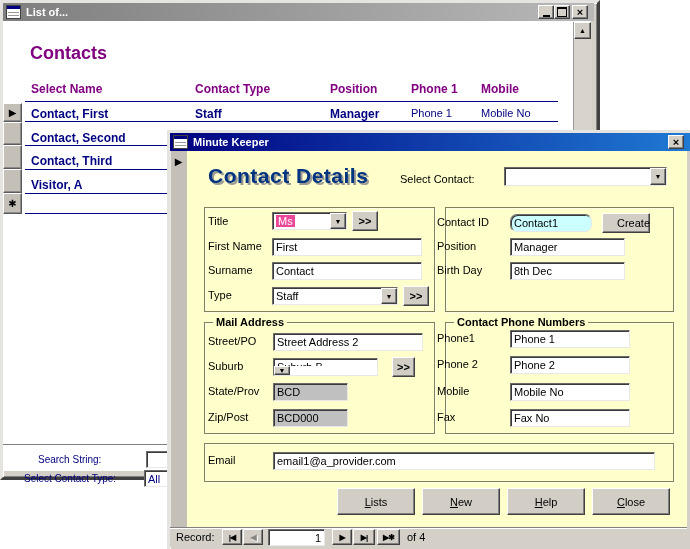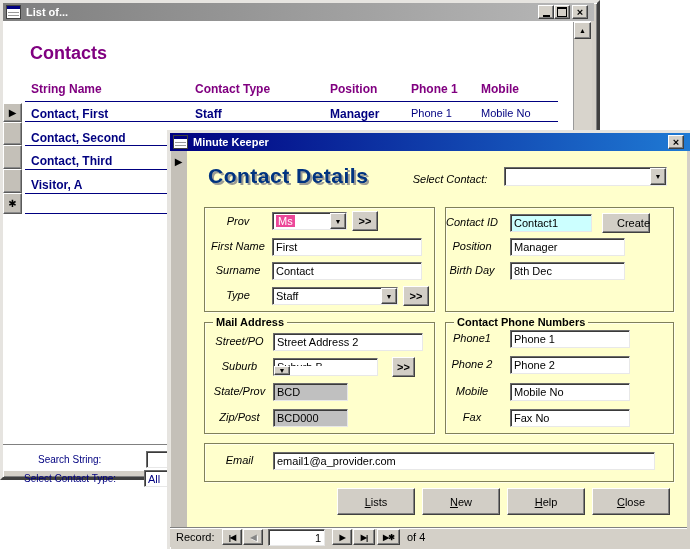--- a/index.html
+++ b/index.html
@@ -22,21 +22,21 @@
         padding:0;cursor:default;box-sizing:border-box;}
   .tbtn .bar{width:7px;height:2px;background:#000;margin-top:7px;}
   .tbtn .box{width:8px;height:7px;border:1px solid #000;border-top:2px solid #000;}
   .xglyph{font-weight:bold;font-size:11px;line-height:10px;color:#000;}
   
   .field{background:#fff;border:1px solid;border-color:#6b6b6b #e8e8e8 #e8e8e8 #6b6b6b;
          box-shadow:inset 1px 1px 0 #3a3a3a;box-sizing:border-box;font:11px "Liberation Sans",sans-serif;
          padding:2px 3px 0 3px;color:#000;}
   input.field{padding:0 3px;outline:none;}
   .locked{background:#c0c0c0;}
-  .cyan{background:#ccffff;}
+  .cyan{background:#ccffff;border-radius:7px;}
   .b3d{background:#d2cec6;border:1px solid;border-color:#fff #404040 #404040 #fff;
        box-shadow:inset -1px -1px 0 #808080;box-sizing:border-box;color:#000;
        font:11px "Liberation Sans",sans-serif;display:flex;align-items:center;justify-content:center;cursor:default;padding:0;}
   .combo{display:flex;background:#fff;border:1px solid;border-color:#6b6b6b #e8e8e8 #e8e8e8 #6b6b6b;
          box-shadow:inset 1px 1px 0 #3a3a3a;box-sizing:border-box;}
   .cval{flex:1;font-size:11px;padding:2px 2px 0 3px;white-space:nowrap;overflow:hidden;}
   .sel{background:#ec4899;color:#fff;padding:0 2px;}
   .drop{width:16px;background:#d2cec6;border:1px solid;border-color:#fff #404040 #404040 #fff;
         box-shadow:inset -1px -1px 0 #808080;display:flex;align-items:center;justify-content:center;
         font-size:7px;color:#000;box-sizing:border-box;}
@@ -47,21 +47,21 @@
   .selcell{left:0;width:19px;background:#c4c0b8;border:1px solid;border-color:#fff #5a5a5a #5a5a5a #fff;
            box-shadow:inset -1px -1px 0 #8a8a8a;box-sizing:border-box;display:flex;align-items:center;justify-content:center;
            font-size:10px;color:#000;}
   .cell{position:absolute;color:#000080;font-size:12px;white-space:nowrap;}
   .cell.b{font-weight:bold;}
   .vscroll{background:#d8d4cc;border-left:1px solid #9a9a9a;}
   
   .formbg{background:#ffffcc;}
   .gbox{border:1px solid #80805a;box-shadow:1px 1px 0 #ffffe9, inset 1px 1px 0 #ffffe9;}
   .legend{position:absolute;top:-7px;background:#ffffcc;padding:0 3px;font-weight:bold;font-size:11px;white-space:nowrap;}
-  .rl{position:absolute;text-align:center;font-size:11px;color:#000;white-space:nowrap;font-style:italic;}
+  .rl{position:absolute;text-align:left;font-size:11px;color:#000;white-space:nowrap;}
   .heading-shadow{font-weight:bold;font-size:21px;color:#003380;text-shadow:2px 2px 0 #9c9c94;white-space:nowrap;letter-spacing:0.5px;}
   .navbar{background:#d4d0c8;border-top:1px solid #808080;box-shadow:inset 0 1px 0 #fff;}
   .navbtn{width:20px;height:16px;font-size:8px;font-weight:bold;letter-spacing:-1px;}
   .navbtn.dis{color:#868686;text-shadow:1px 1px 0 #fff;}
   .strip{background:#c4c0b8;border-right:1px solid #6e6e6e;box-shadow:inset 1px 0 0 #e8e6e0;}
   .arrow{font-size:10px;color:#000;}
   u{text-decoration:underline;}
 </style>
 </head>
 <body>
@@ -90,21 +90,21 @@
     <div class="abs" style="left:0;top:18px;width:588px;height:450px;background:#fff;">
 
       <div class="abs vscroll" style="left:570px;top:1px;width:18px;height:449px;">
         <button class="b3d" style="width:17px;height:17px;font-size:7px;">
             <span>▲</span>
           </button>
       </div>
 
       <div class="abs purple" style="left:27px;top:22px;font-size:18px;">Contacts</div>
 
-      <div class="abs purple" style="left:28px;top:61px;font-size:12px;">String Name</div>
+      <div class="abs purple" style="left:28px;top:61px;font-size:12px;">Select Name</div>
       <div class="abs purple" style="left:192px;top:61px;font-size:12px;">Contact Type</div>
       <div class="abs purple" style="left:327px;top:61px;font-size:12px;">Position</div>
       <div class="abs purple" style="left:408px;top:61px;font-size:12px;">Phone 1</div>
       <div class="abs purple" style="left:478px;top:61px;font-size:12px;">Mobile</div>
       <div class="abs rowline" style="left:22px;top:80px;width:533px;"></div>
 
       <div class="abs selcell" style="top:82px;height:19px;">
           <span class="arrow">▶</span>
         </div>
       <div class="abs selcell" style="top:101px;height:23px;"></div>
@@ -165,21 +165,21 @@
       <div class="abs heading-shadow" style="left:21px;top:13px;">Contact Details</div>
       <div class="rl" style="left:213px;top:22px;width:100px;">Select Contact:</div>
       <div class="abs combo" style="left:317px;top:16px;width:163px;height:19px;">
         <span class="cval"></span>
         <span class="drop">
             <span>▼</span>
           </span>
       </div>
 
       <div class="abs gbox" style="left:17px;top:56px;width:229px;height:103px;"></div>
-      <div class="rl" style="left:21px;top:64px;width:60px;">Prov</div>
+      <div class="rl" style="left:21px;top:64px;width:60px;">Title</div>
       <div class="abs combo" style="left:85px;top:61px;width:75px;height:18px;">
         <span class="cval"><span class="sel">Ms</span></span>
         <span class="drop">
             <span>▼</span>
           </span>
       </div>
       <button class="abs b3d" style="left:165px;top:60px;width:26px;height:20px;font-weight:bold;">&gt;&gt;</button>
       <div class="rl" style="left:21px;top:89px;width:60px;">First Name</div>
       <input class="abs field" style="left: 85px; top: 87px; width: 150px; height: 18px;" value="First">
       <div class="rl" style="left:21px;top:113px;width:60px;">Surname</div>

